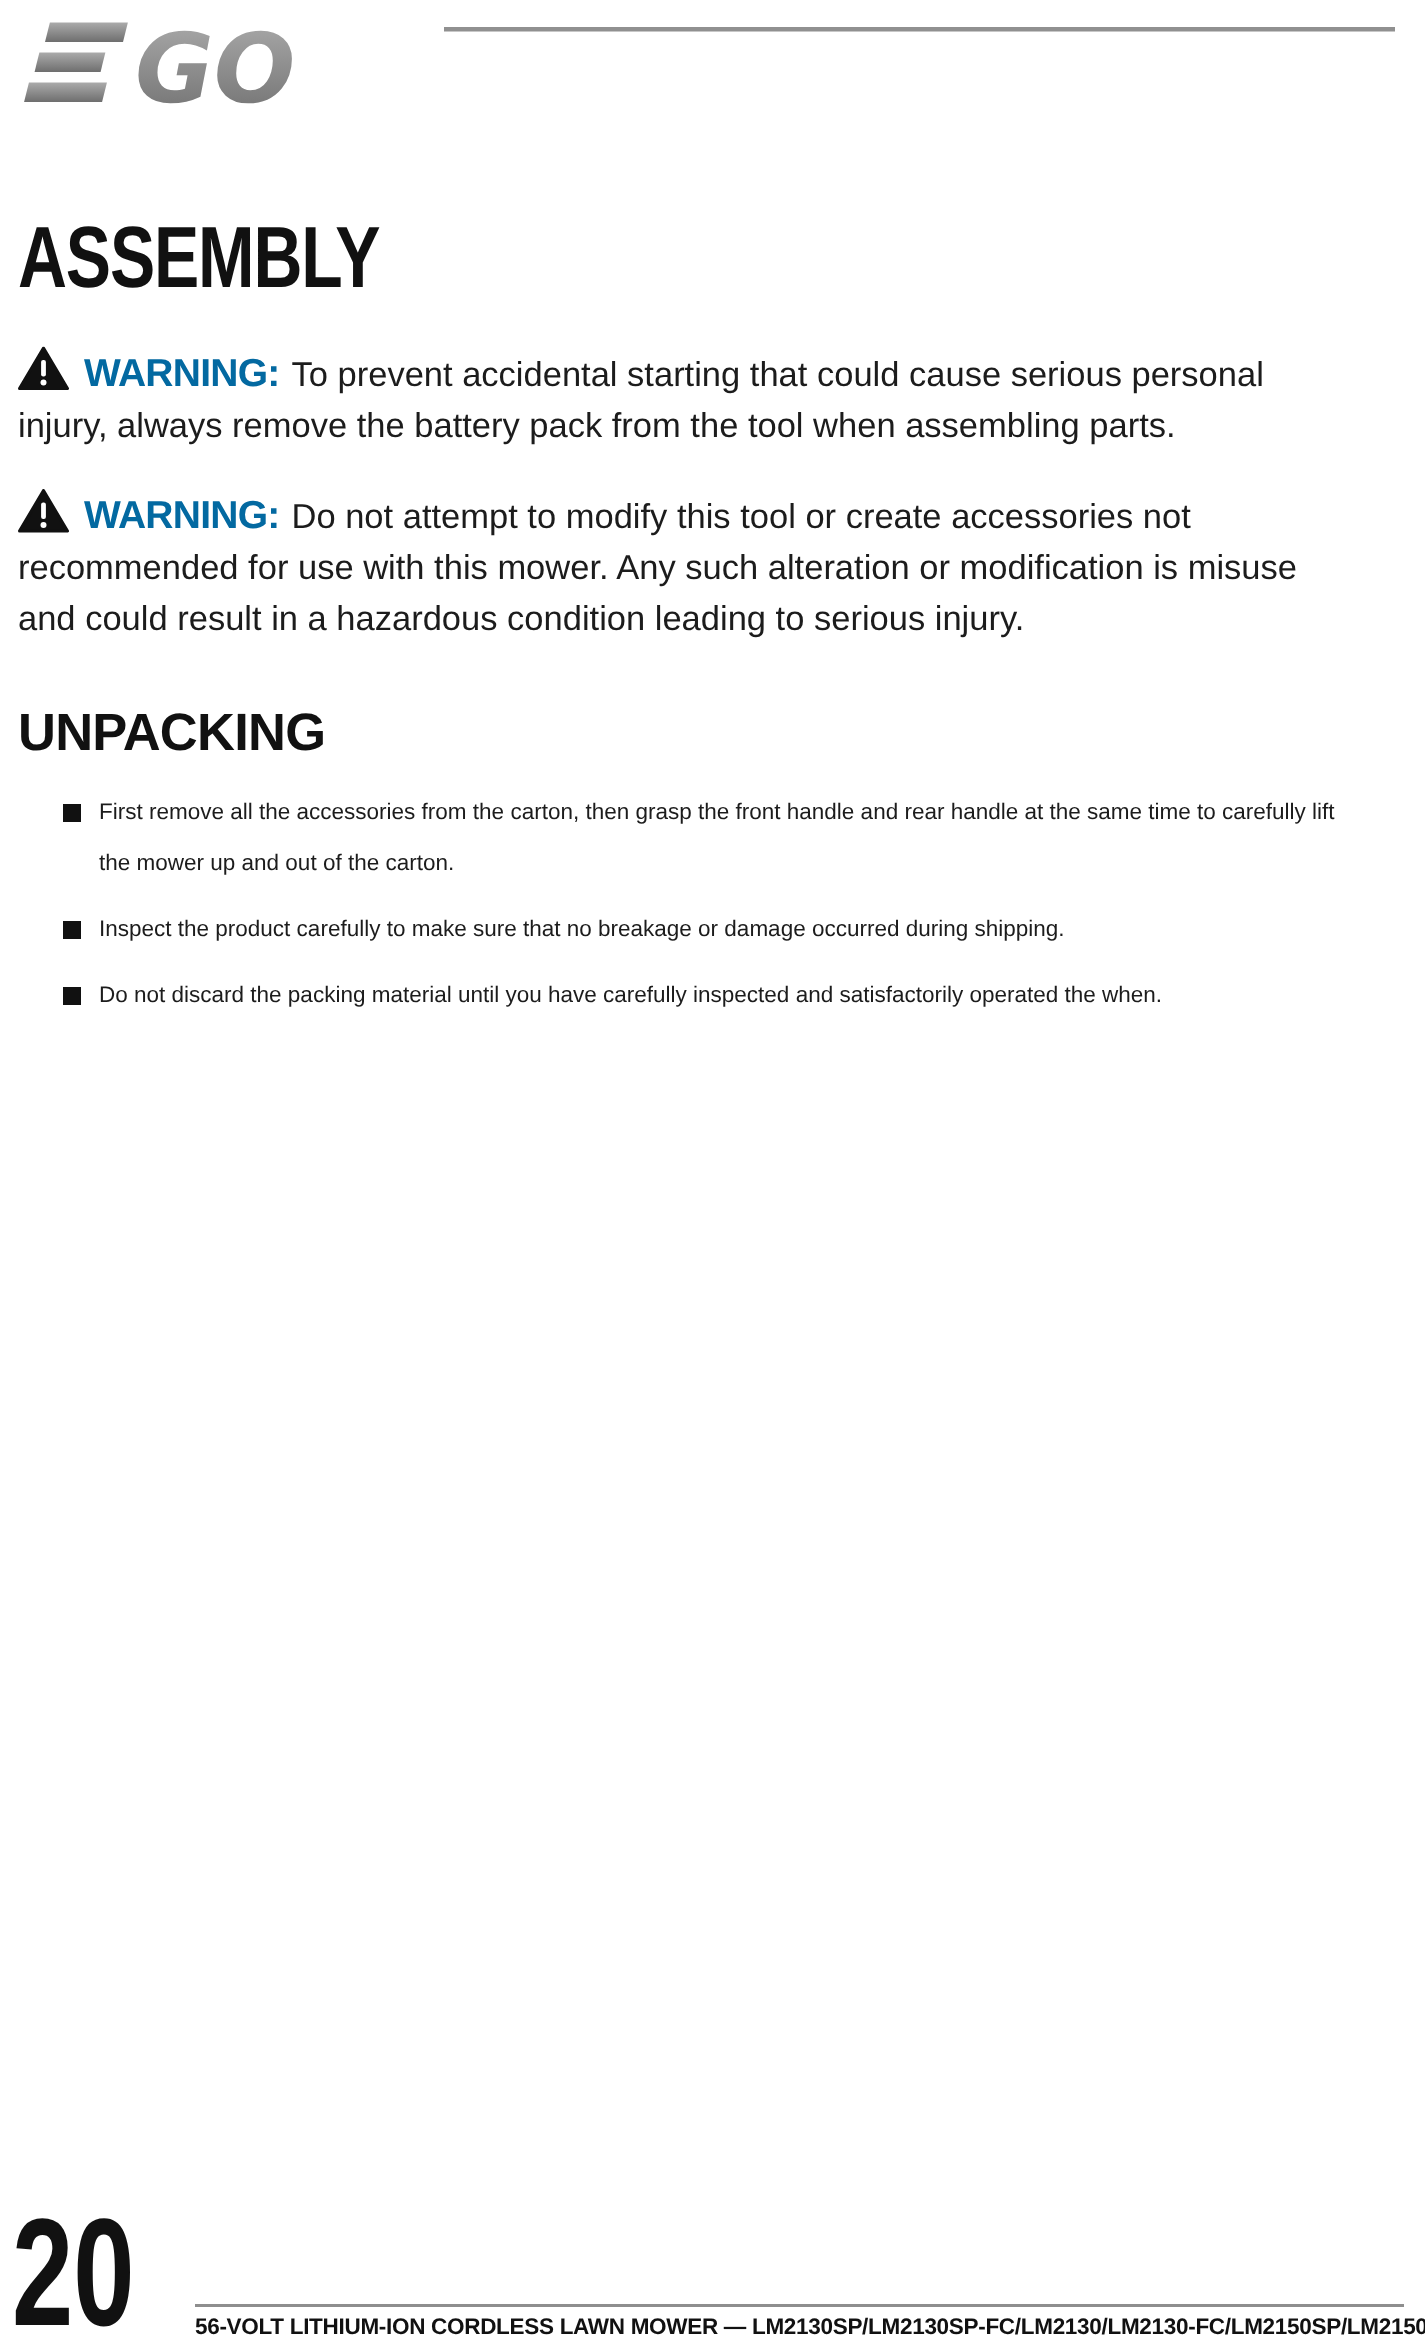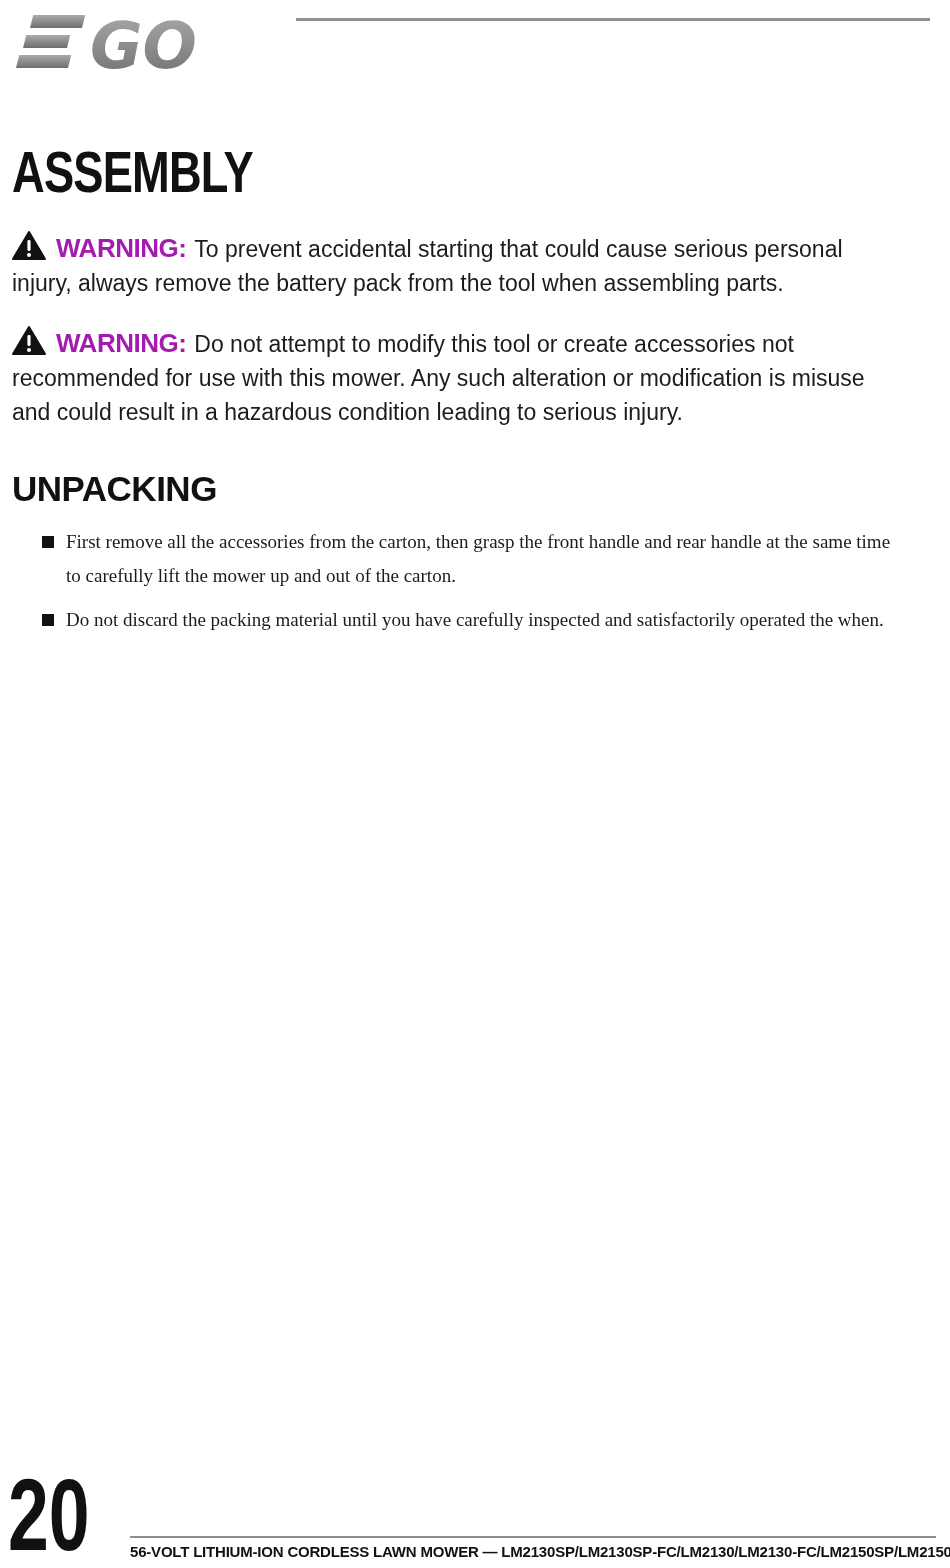--- a/index.html
+++ b/index.html
@@ -51,21 +51,21 @@
     padding-right: 30px;
   }
   .warning-note .warn-icon-svg {
     vertical-align: -4px;
     margin-right: 10px;
   }
   .warning-label {
     font-weight: 700;
     font-size: 26px;
     letter-spacing: -0.5px;
-    color: #a21caf;
+    color: #0369a1;
     margin-right: 8px;
   }
 
   
   .section-heading {
     margin-top: 40px;
     font-size: 35px;
     font-weight: 700;
     color: #111;
     letter-spacing: -0.5px;
@@ -75,23 +75,22 @@
   .bullet-list {
     list-style: none;
     margin-top: 16px;
     padding-left: 30px;
     padding-right: 30px;
   }
   .bullet-list li {
     display: flex;
     align-items: flex-start;
     margin-bottom: 10px;
-    font-size: 19px;
+    font-size: 15px;
     line-height: 34px;
-    font-family: Liberation Serif, serif;
   }
   .bullet-square {
     flex: none;
     width: 12px;
     height: 12px;
     background: #111;
     margin-top: 11px;
     margin-right: 12px;
   }
 
@@ -171,20 +170,24 @@
 
   <h2 class="section-heading">UNPACKING</h2>
 
   <ul class="bullet-list">
     <li>
       <span class="bullet-square"></span>
       <span>First remove all the accessories from the carton, then grasp the front handle and rear handle at the same time to carefully lift the mower up and out of the carton.</span>
     </li>
     <li>
       <span class="bullet-square"></span>
+      <span>Inspect the product carefully to make sure that no breakage or damage occurred during shipping.</span>
+    </li>
+    <li>
+      <span class="bullet-square"></span>
       <span>Do not discard the packing material until you have carefully inspected and satisfactorily operated the when.</span>
     </li>
   </ul>
 
   <div class="page-number">20</div>
   <div class="footer">
     <div class="footer-rule"></div>
     <div class="footer-text">56-VOLT LITHIUM-ION CORDLESS LAWN MOWER — LM2130SP/LM2130SP-FC/LM2130/LM2130-FC/LM2150SP/LM2150SP-FC</div>
   </div>
 

